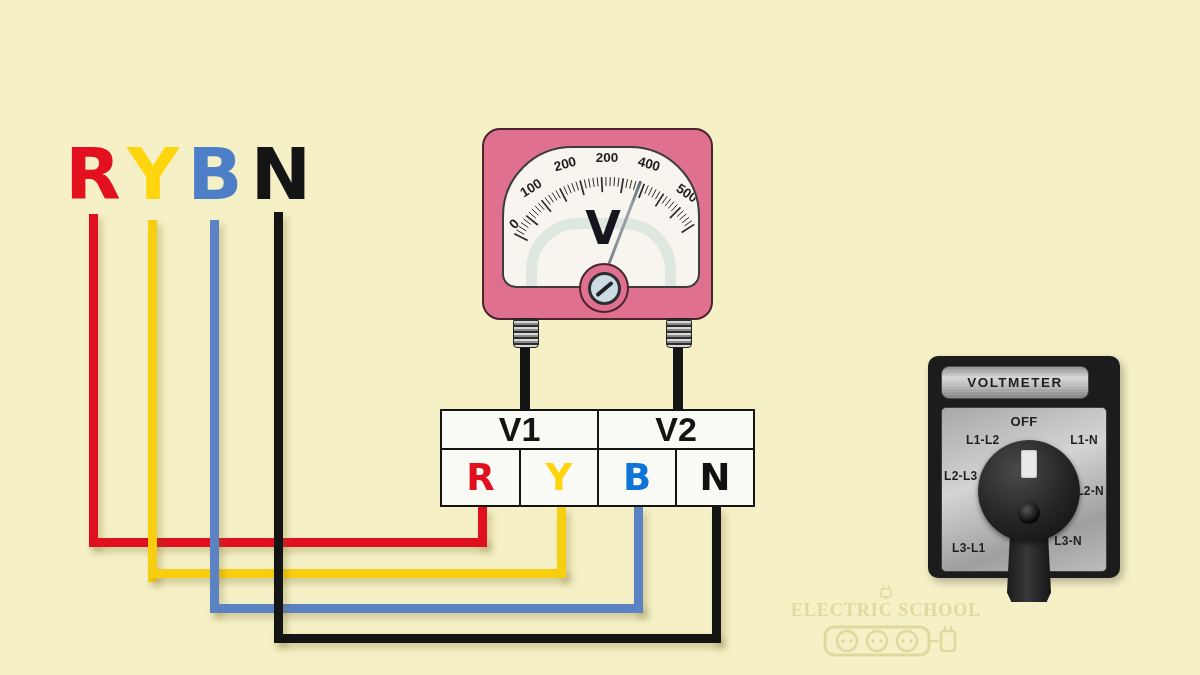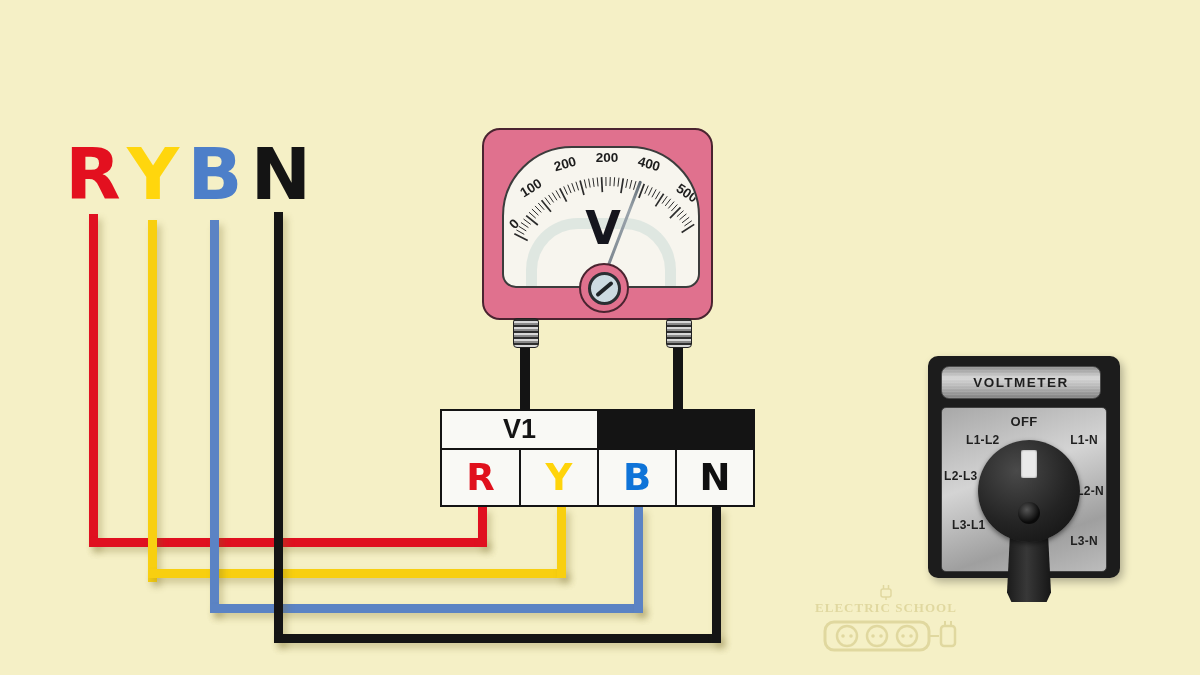--- a/index.html
+++ b/index.html
@@ -55,56 +55,56 @@
             background:repeating-linear-gradient(180deg,#2e2e2e 0 2px,#d8d8d8 2px 4px,#8a8a8a 4px 6px);
             border:1px solid #222;box-sizing:border-box;}
   .terminal.left{left:29px;} .terminal.right{left:182px;}
 
   
   .tblock{position:absolute;left:440px;top:409px;background:#141414;border:2px solid #141414;
           display:grid;grid-template-columns:77px 76px 76px 76px;grid-template-rows:37px 55px;
           gap:2px;}
   .tcell{background:#f9f9f5;display:flex;align-items:center;justify-content:center;
          font-weight:bold;}
-  .tcell.top{grid-row:1;font-size:27px;color:#141414;}
+  .tcell.top{grid-row:1;font-size:34px;color:#141414;}
   .tcell.v1{grid-column:1/3;} .tcell.v2{grid-column:3/5;}
   .tcell.bot{grid-row:2;font-size:37px;font-family:"DejaVu Sans",sans-serif;}
   .c-r{color:#e0111c;} .c-y{color:#ffd40a;} .c-b{color:#0f74d8;} .c-n{color:#101010;}
 
   
   .sswitch{position:absolute;left:928px;top:356px;width:192px;height:222px;background:#1c1c1c;
            border-radius:10px;box-shadow:3px 4px 8px rgba(0,0,0,.28);}
-  .sband{position:absolute;left:13px;top:10px;width:160px;height:33px;border-radius:8px;
+  .sband{position:absolute;left:13px;top:10px;width:148px;height:33px;border-radius:8px;
          background:repeating-linear-gradient(0deg,rgba(255,255,255,.10) 0 1px,transparent 1px 3px),
                     linear-gradient(180deg,#8f8f8f,#d6d6d6 35%,#b5b5b5 65%,#808080);
          border:1px solid #4a4a4a;display:flex;align-items:center;justify-content:center;
          font-size:13.5px;font-weight:bold;letter-spacing:1.5px;color:#1e1e1e;box-sizing:border-box;}
   .spanel{position:absolute;left:13px;top:51px;width:166px;height:165px;border-radius:5px;
           background:linear-gradient(160deg,#a8a8a8,#d4d4d4 40%,#9f9f9f 75%,#bcbcbc);
           border:1px solid #3f3f3f;box-sizing:border-box;}
   .spos{position:absolute;font-size:12px;font-weight:bold;color:#1f1f1f;letter-spacing:.3px;}
   .pos-off{left:0;right:0;top:6px;text-align:center;font-size:13px;}
   .pos-l1l2{left:24px;top:25px;}   .pos-l1n{right:8px;top:25px;}
   .pos-l2l3{left:2px;top:61px;}   .pos-l2n{right:2px;top:76px;}
-  .pos-l3l1{left:10px;top:110px;} .pos-l3n{right:8px;top:126px;}
+  .pos-l3l1{left:10px;top:133px;} .pos-l3n{right:24px;top:126px;}
   .knob{position:absolute;left:50px;top:84px;width:102px;height:102px;border-radius:50%;
         background:radial-gradient(circle at 38% 30%,#4a4a4a,#242424 55%,#0e0e0e);
         box-shadow:0 2px 5px rgba(0,0,0,.5);}
   .kslot{position:absolute;left:93px;top:94px;width:16px;height:28px;background:#e9e9e9;
          border-radius:2px;box-shadow:inset 0 0 2px #777;}
   .khandle{position:absolute;left:79px;top:150px;width:44px;height:96px;
            background:linear-gradient(90deg,#1b1b1b,#383838 45%,#161616);
            clip-path:polygon(10% 0,90% 0,100% 90%,90% 100%,10% 100%,0 90%);}
   .kscrew{position:absolute;left:90px;top:146px;width:22px;height:22px;border-radius:50%;
           background:radial-gradient(circle at 40% 35%,#555,#0a0a0a 65%);}
 
   
   .wmark{position:absolute;left:806px;top:584px;width:160px;opacity:.30;color:#b3a249;
          display:flex;flex-direction:column;align-items:center;}
-  .wmark .wm-text{font-family:"Liberation Serif",serif;font-weight:bold;font-size:13px;
+  .wmark .wm-text{font-family:"Liberation Serif",serif;font-weight:bold;font-size:18px;
                   letter-spacing:1px;white-space:nowrap;}
 </style>
 </head>
 <body>
 
 <div id="stage">
 
 
   <span class="phase r">R</span>
   <span class="phase y">Y</span>
@@ -201,20 +201,21 @@
       <div class="needle"></div>
     </div>
     <div class="bump"></div>
     <div class="screw"></div>
     <div class="terminal left"></div>
     <div class="terminal right"></div>
   </div>
 
   <div class="tblock">
     <div class="tcell top v1">V1</div>
+    <div class="tcell top v2">V2</div>
     <div class="tcell bot c-r">R</div>
     <div class="tcell bot c-y">Y</div>
     <div class="tcell bot c-b">B</div>
     <div class="tcell bot c-n">N</div>
   </div>
 
   <div class="sswitch">
     <div class="sband">VOLTMETER</div>
     <div class="spanel">
       <span class="spos pos-off">OFF</span>

